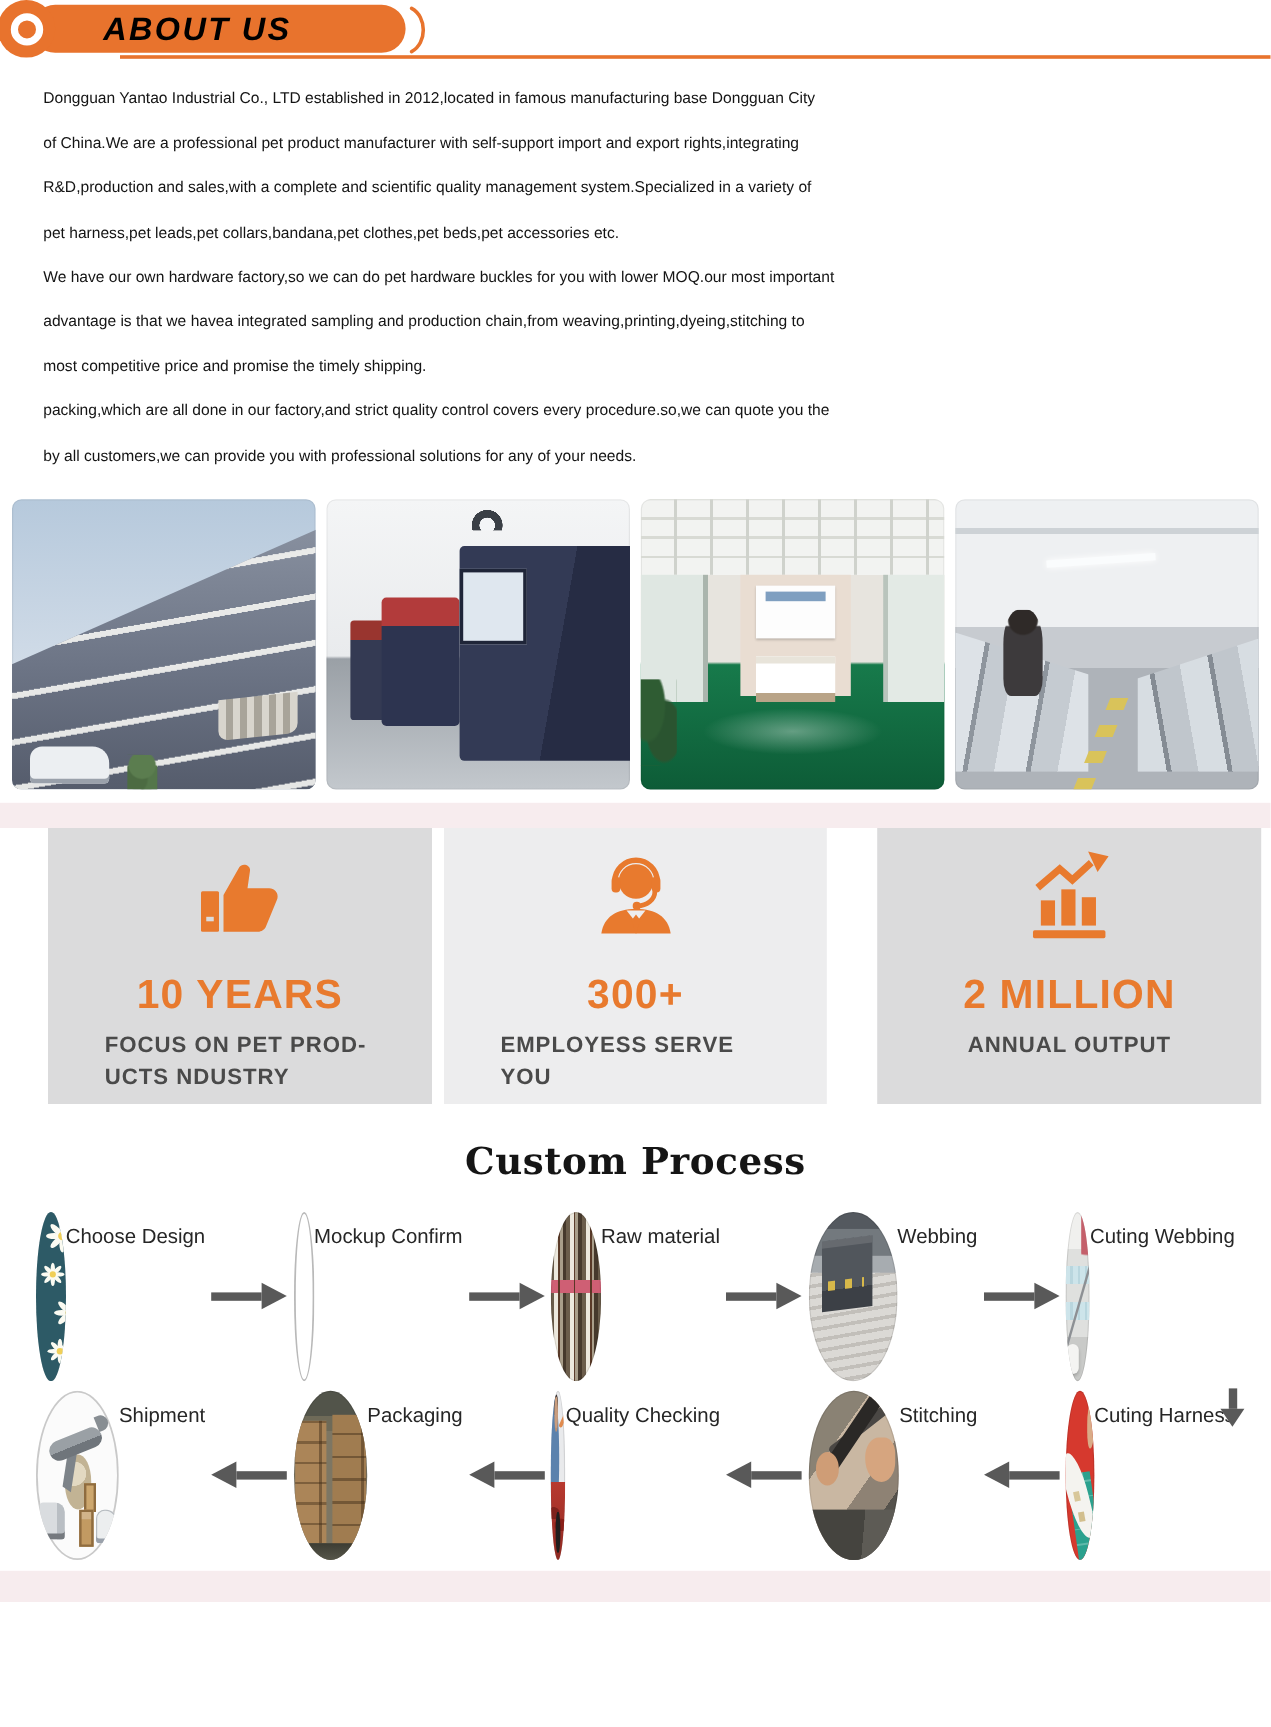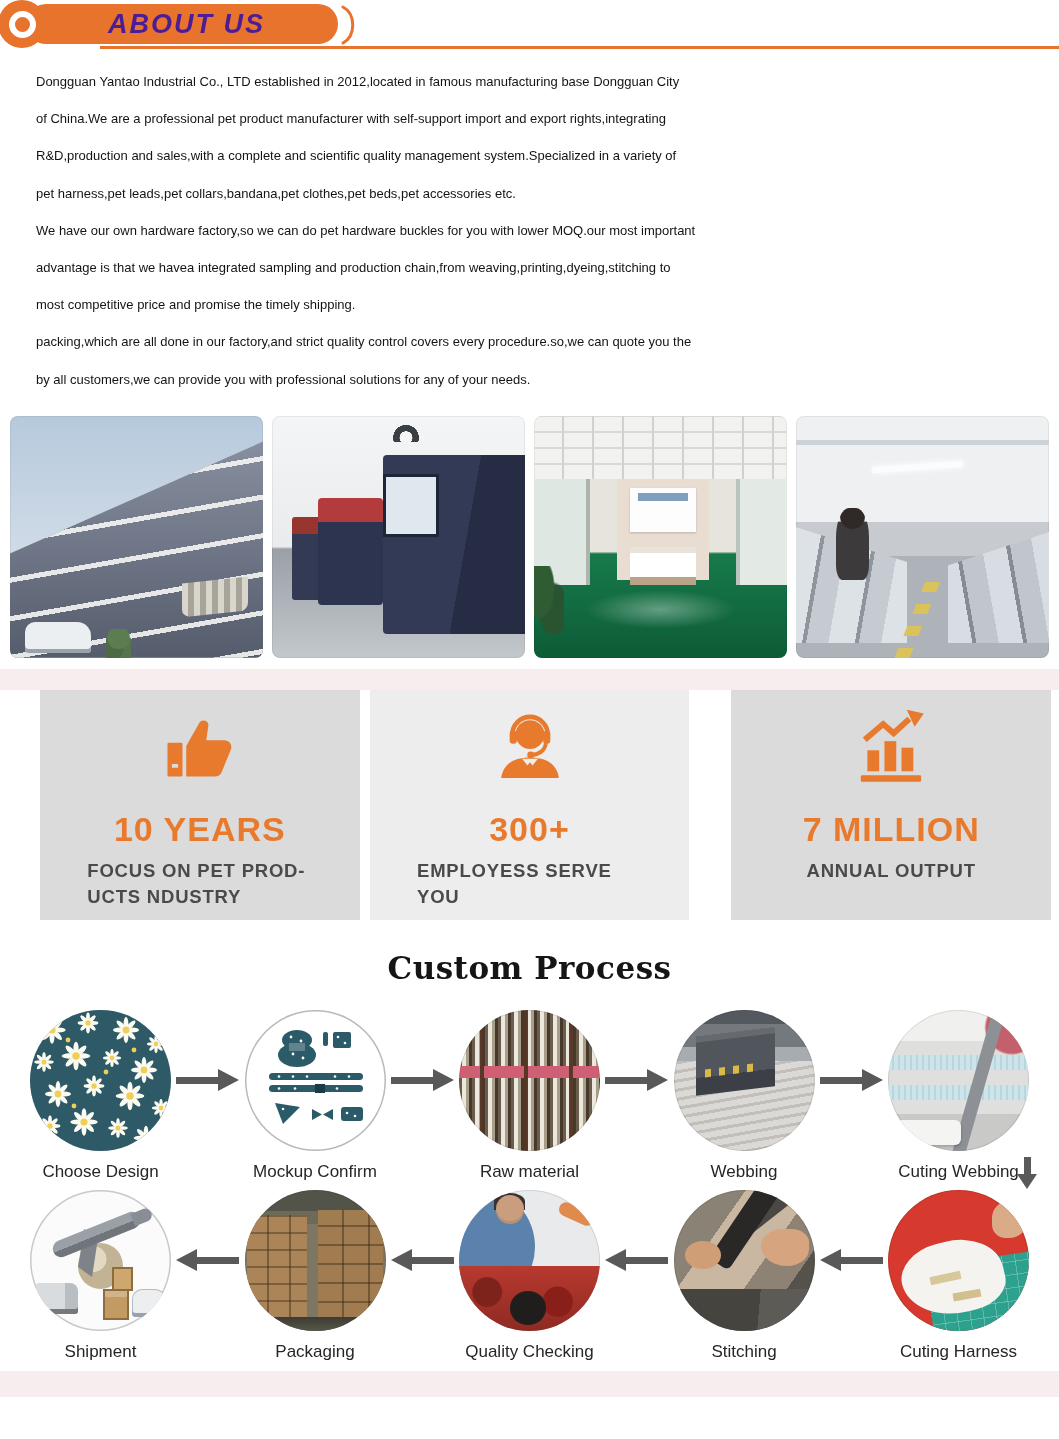--- a/index.html
+++ b/index.html
@@ -9,21 +9,21 @@
     background:#fff; font-family:"Liberation Sans", sans-serif; color:#111;
   }
 
   
   .hdr { position:relative; height:52px; }
   .hdr-line { position:absolute; left:100px; right:0; top:46px; height:3px; background:#e8732d; }
   .hdr-banner {
     position:absolute; left:26px; top:4px; width:312px; height:40px;
     background:#e8732d; border-radius:21px; display:flex; align-items:center; padding-left:60px;
   }
-  .hdr-title { color:#4c1d95; font-style:italic; font-weight:bold; font-size:27px; letter-spacing:2px; white-space:nowrap;margin-left:22px; }
+  .hdr-title { color:#000000; font-style:italic; font-weight:bold; font-size:27px; letter-spacing:2px; white-space:nowrap; }
   .hdr-bullseye {
     position:absolute; left:-2px; top:0; width:48px; height:48px; border-radius:50%;
     background:#e8732d; display:flex; align-items:center; justify-content:center;
   }
   .hdr-bullseye .ring { width:27px; height:27px; border-radius:50%; border:6px solid #fff; background:#e8732d; }
   .hdr-arc { position:absolute; left:341px; top:5px; }
 
   
   .about { margin:11px 26px 0 36px; font-size:13px; line-height:37.2px; color:#141414; }
   .about div { white-space:normal; }
@@ -83,21 +83,21 @@
   .stat.light { background:#ededee; }
   .stat-icon { height:86px; display:flex; align-items:center; justify-content:center; }
   .stat-value { margin-top:18px; color:#e87a2e; font-weight:bold; font-size:34px; letter-spacing:1px; }
   .stat-label { margin-top:9px; color:#4a4a4a; font-weight:bold; font-size:18.5px; line-height:26px; letter-spacing:.8px; text-align:left; max-width:225px; }
 
   
   .ptitle { margin-top:30px; text-align:center; font-family:"DejaVu Serif", serif; font-weight:bold; font-size:31px; color:#151515; letter-spacing:.5px; }
   .process { position:relative; margin-top:24px; }
   .prow { display:flex; align-items:flex-start; padding:0 30px; }
   .prow.second { margin-top:8px; }
-  .step { width:141px; display:flex; flex-direction:column; align-items:center; }
+  .step { width:141px; display:flex; flex-direction:row; align-items:flex-start; }
   .circle { width:141px; height:141px; border-radius:50%; overflow:hidden; position:relative; box-shadow:inset 0 0 0 1px rgba(0,0,0,.10); }
   .circle.plain { background:#fff; box-shadow:inset 0 0 0 1.5px #b9b9b9; }
   .step-label { margin-top:11px; font-size:17px; color:#262626; white-space:nowrap; }
   .gap { flex:1; height:141px; display:flex; align-items:center; justify-content:center; }
   .arrow { display:flex; align-items:center; }
   .arrow .shaft { width:42px; height:7px; background:#595959; }
   .arrow .head-r { width:0; height:0; border-top:11px solid transparent; border-bottom:11px solid transparent; border-left:21px solid #595959; }
   .arrow .head-l { width:0; height:0; border-top:11px solid transparent; border-bottom:11px solid transparent; border-right:21px solid #595959; }
   .darr { position:absolute; right:22px; top:147px; width:20px; }
   .darr .stem { width:7px; height:17px; background:#595959; margin:0 auto; }
@@ -264,21 +264,21 @@
       <div class="stat-icon">
         <svg width="84" height="84" viewBox="0 0 64 64" fill="#e87a2e">
           <rect x="9" y="52" width="46" height="5" rx="1"></rect>
           <rect x="14" y="33" width="9" height="16"></rect>
           <rect x="27" y="26" width="9" height="23"></rect>
           <rect x="40" y="31" width="9" height="18"></rect>
           <path d="M12 25L26 13l8 7L46 9" fill="none" stroke="#e87a2e" stroke-width="4.5"></path>
           <polygon points="44,2 57,5 50,15"></polygon>
         </svg>
       </div>
-      <div class="stat-value">7 MILLION</div>
+      <div class="stat-value">2 MILLION</div>
       <div class="stat-label">ANNUAL OUTPUT</div>
     </div>
   </div>
 
   <div class="ptitle">Custom Process</div>
 
   <div class="process">
 
     <div class="prow">
       <div class="step">

